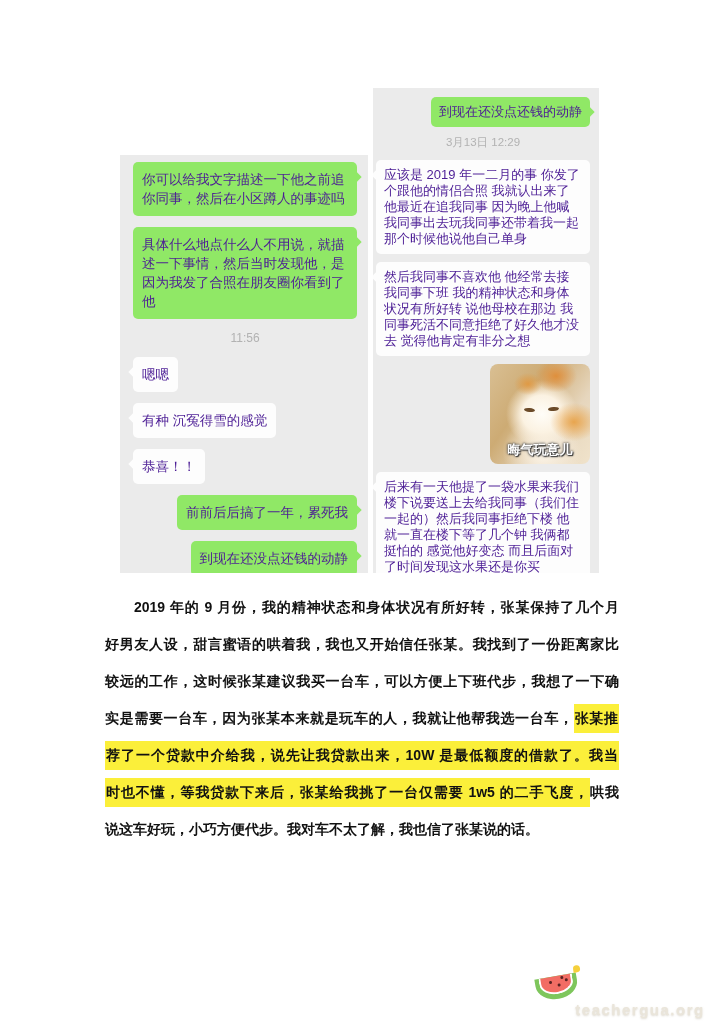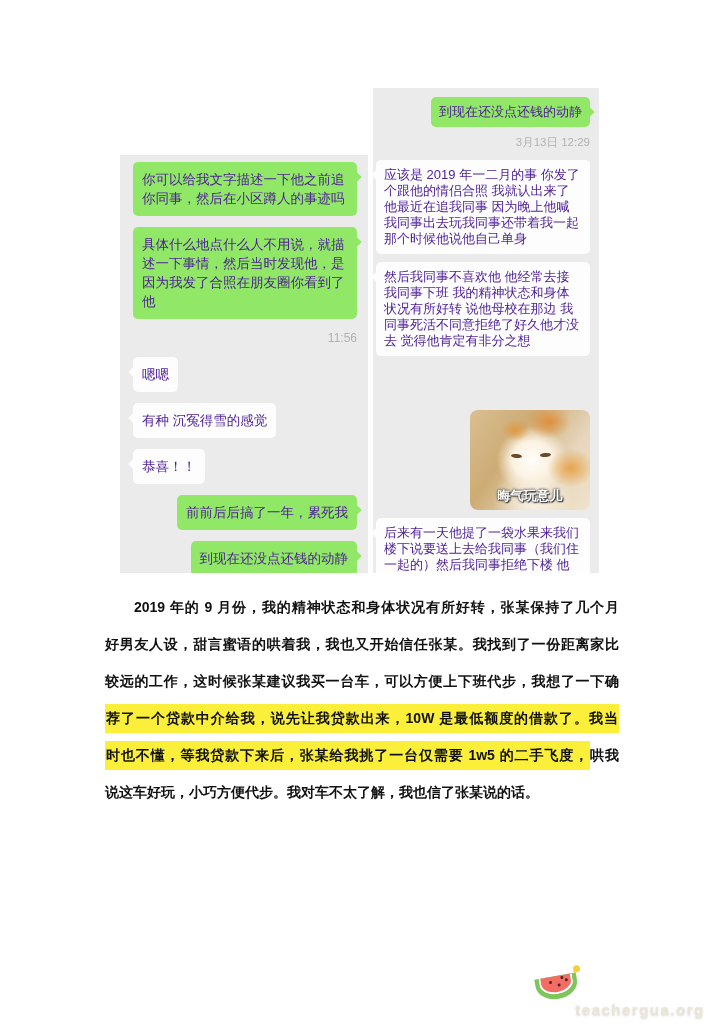--- a/index.html
+++ b/index.html
@@ -41,41 +41,40 @@
   .bubble.green { background:#90e866; }
   .bubble.white { background:#fdfdfd; }
   .bubble::before {
     content:''; position:absolute; top:11px; width:8px; height:8px;
     background:inherit; transform:rotate(45deg);
   }
   .bubble.green::before { right:-3px; }
   .bubble.white::before { left:-3px; }
 
   .chat-time {
-    text-align:right;
+    text-align:center;
     color:#b2b2b2;
     font-size:12px;
     margin:12px 0;
   }
   #panel-right .chat-time { font-size:11.5px; margin:6px 0 10px; }
 
   
   .cat-image {
     position:relative;
-    width:120px; height:100px;
+    width:100px; height:100px;
     border-radius:8px;
     overflow:hidden;
     background:
       radial-gradient(28px 22px at 66% 12%, #df8f3c 0%, rgba(223,143,60,0) 75%),
       radial-gradient(20px 16px at 38% 20%, #e09a45 0%, rgba(224,154,69,0) 70%),
       radial-gradient(30px 24px at 84% 58%, #e8a54e 0%, rgba(232,165,78,0) 80%),
       radial-gradient(36px 34px at 52% 50%, #fffdf8 0%, #fbf2e2 55%, rgba(252,244,230,0) 100%),
       radial-gradient(44px 40px at 52% 88%, #fdf6ea 0%, rgba(253,246,234,0) 90%),
       linear-gradient(125deg,#d9bf93 0%,#cdab74 35%,#e6d6bd 70%,#f0e3cb 100%);
-    margin-top: 46px;
   }
   .cat-image::before, .cat-image::after {
     content:''; position:absolute; width:11px; height:4px;
     background:#6b4a28; border-radius:50%;
   }
   .cat-image::before { left:34%; top:44%; transform:rotate(6deg); }
   .cat-image::after  { left:58%; top:43%; transform:rotate(-4deg); }
   .cat-caption {
     position:absolute; left:0; right:0; bottom:5px;
     text-align:center;
@@ -193,20 +192,21 @@
     </div>
     <div class="msg-row left">
       <div class="bubble white">后来有一天他提了一袋水果来我们楼下说要送上去给我同事（我们住一起的）然后我同事拒绝下楼 他就一直在楼下等了几个钟 我俩都挺怕的 感觉他好变态 而且后面对了时间发现这水果还是你买的。。。。。。</div>
     </div>
   </div>
 
 <div id="article">
     <div class="para-line indent"><span>2019 年的 9 月份，我的精神状态和身体状况有所好转，张某保持了几个月</span></div>
     <div class="para-line"><span>好男友人设，甜言蜜语的哄着我，我也又开始信任张某。我找到了一份距离家比</span></div>
     <div class="para-line"><span>较远的工作，这时候张某建议我买一台车，可以方便上下班代步，我想了一下确</span></div>
+    <div class="para-line"><span>实是需要一台车，因为张某本来就是玩车的人，我就让他帮我选一台车，</span><span class="hl">张某推</span></div>
     <div class="para-line"><span class="hl">荐了一个贷款中介给我，说先让我贷款出来，10W 是最低额度的借款了。我当</span></div>
     <div class="para-line"><span class="hl">时也不懂，等我贷款下来后，张某给我挑了一台仅需要 1w5 的二手飞度，</span><span>哄我</span></div>
     <div class="para-line no-just"><span>说这车好玩，小巧方便代步。我对车不太了解，我也信了张某说的话。</span></div>
   </div>
 
 <div id="watermark">
   <div class="wm-row">
     <div class="melon-outer">
       <div class="melon-inner"></div>
     </div>

